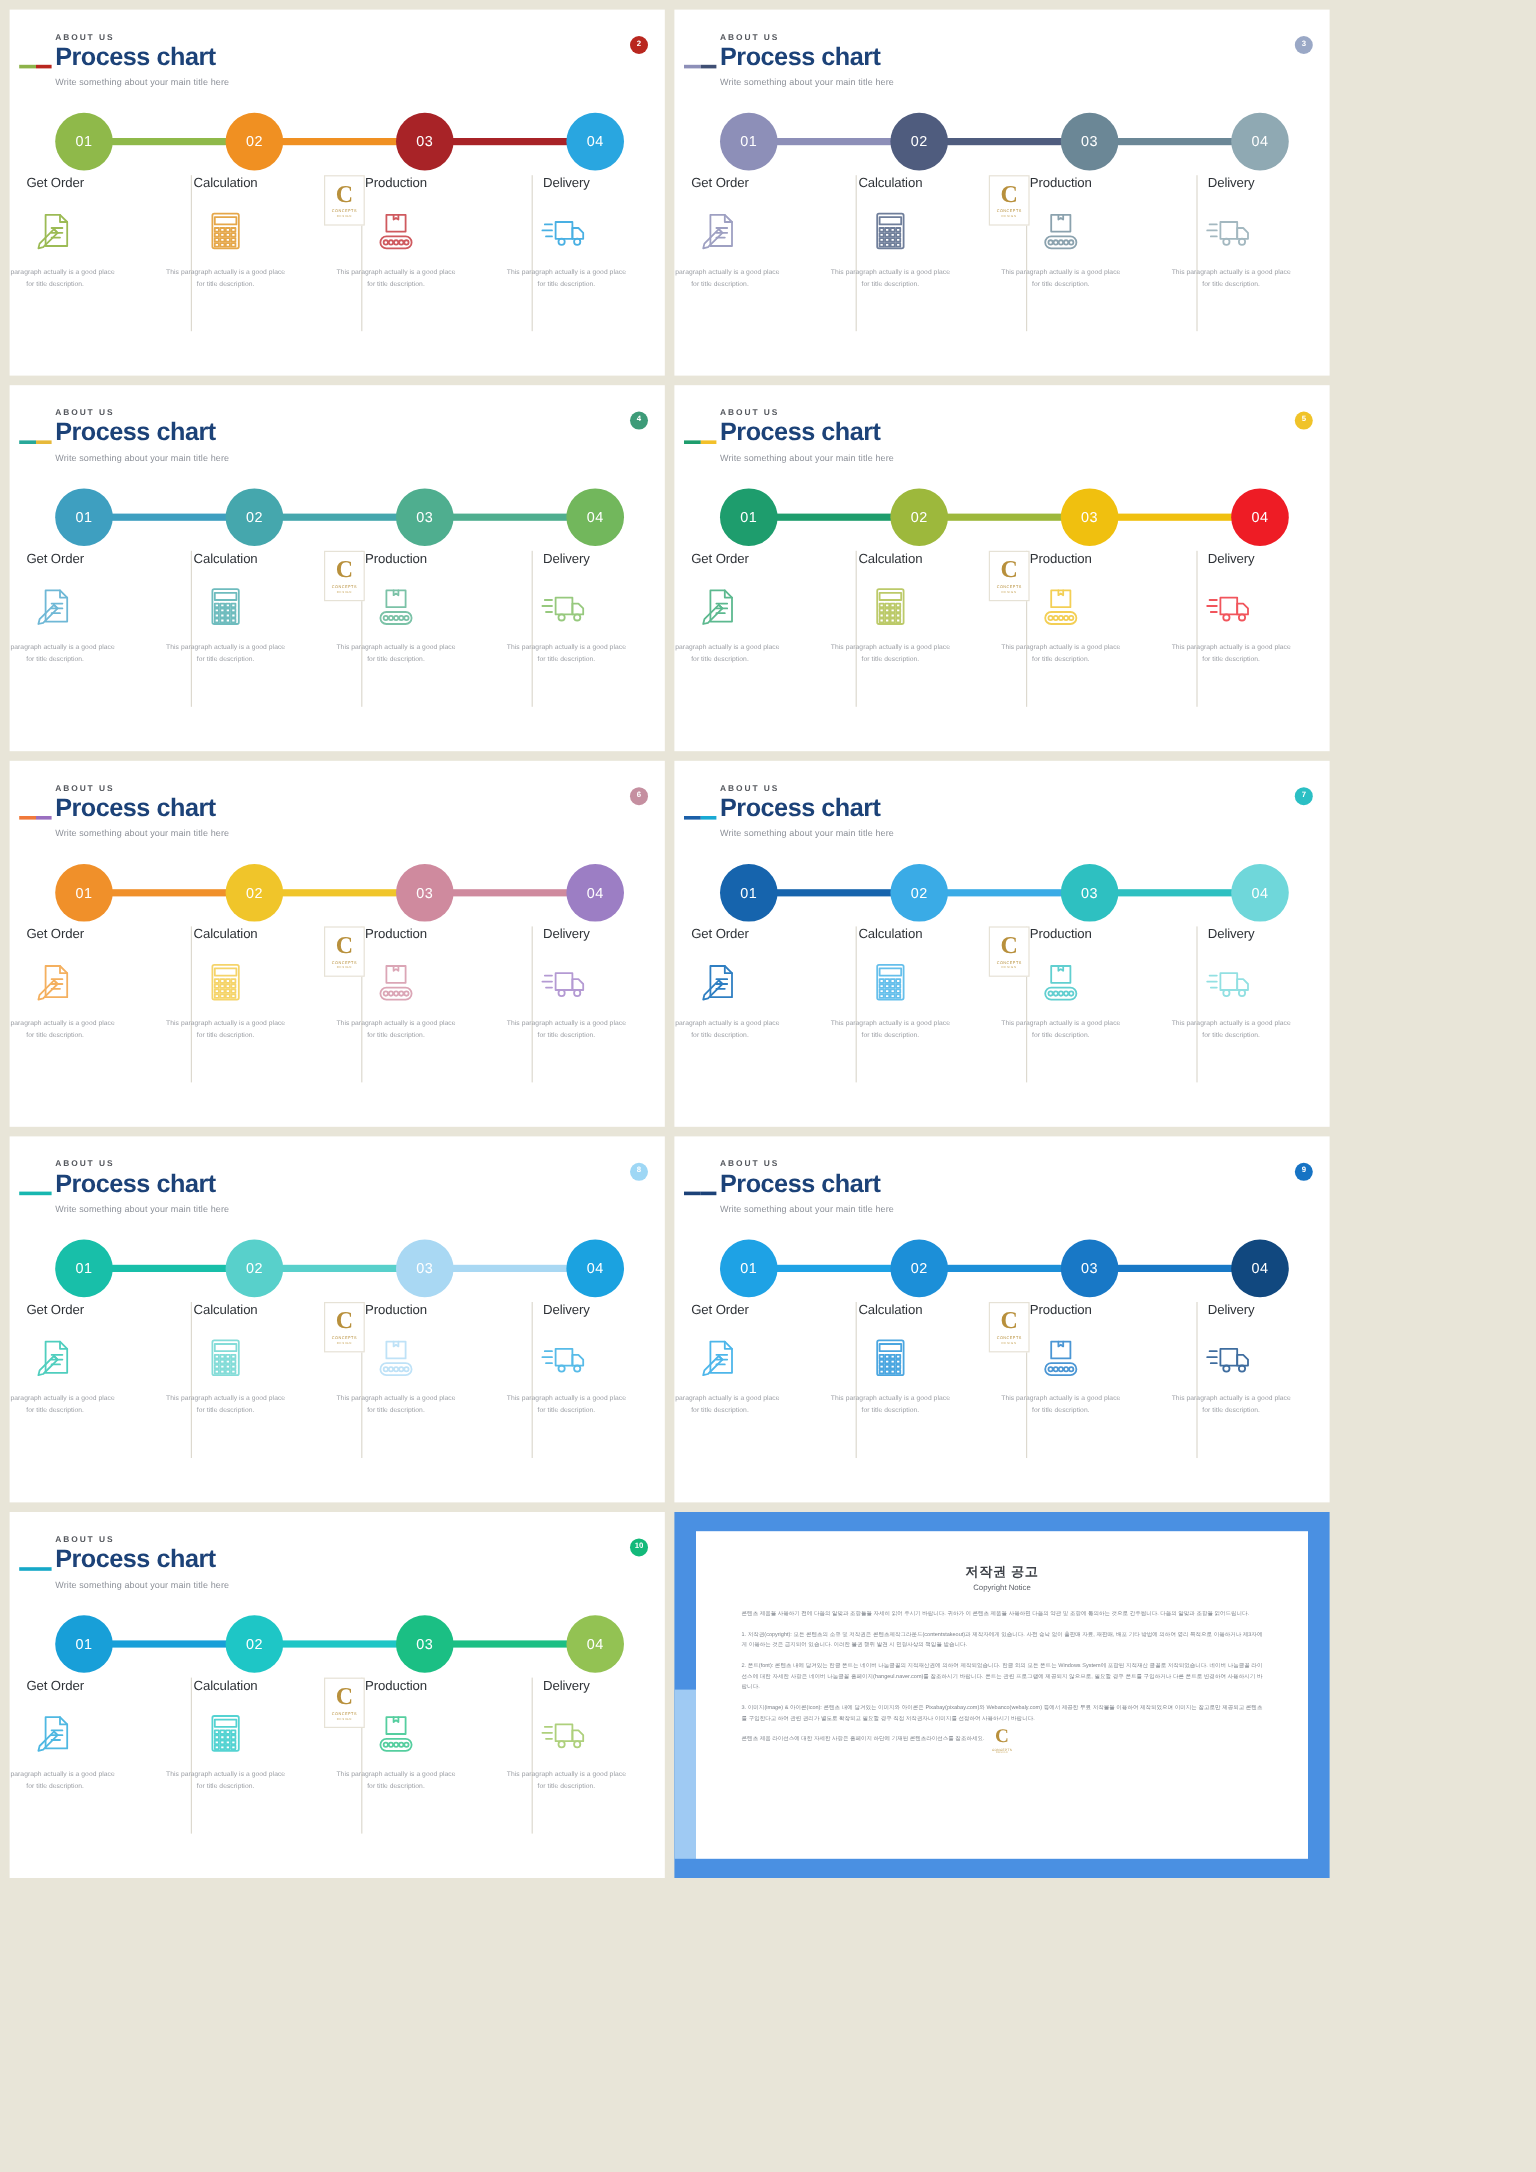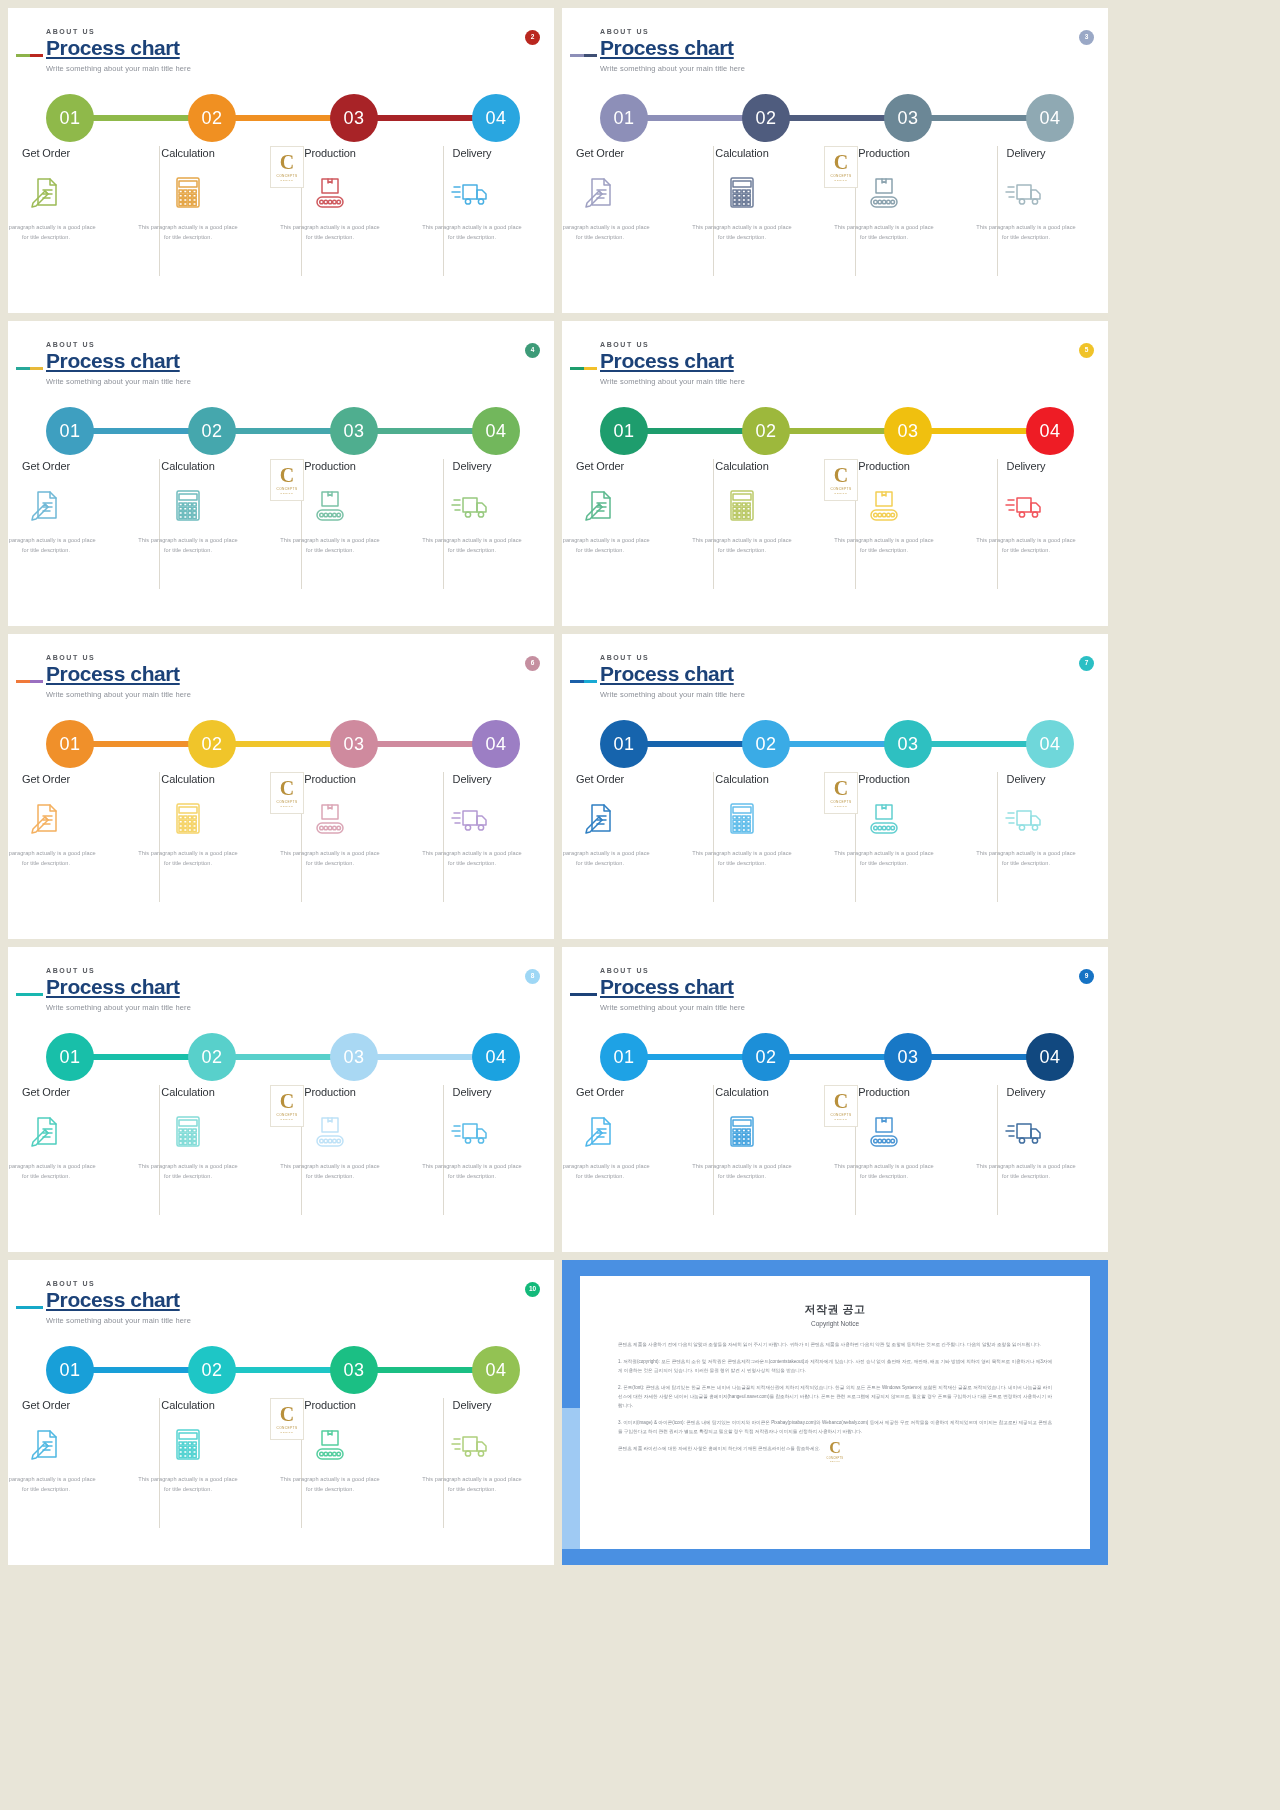--- a/index.html
+++ b/index.html
@@ -27,21 +27,21 @@
     overflow:hidden;
   }
   
   .hdr { position:absolute; left:38px; top:20px; }
   .kicker {
     font-size:7px; font-weight:700; letter-spacing:1.6px;
     color:#55585e;
   }
   .maintitle {
     font-size:21px; font-weight:700; letter-spacing:-0.4px;
-    color:#1c4278; margin-top:2px; line-height:1.05;text-decoration:underline;
+    color:#1c4278; margin-top:2px; line-height:1.05;
   }
   .subtitle {
     font-size:7.5px; color:#8d9199; margin-top:5px; letter-spacing:.1px;
   }
   .rule {
     position:absolute; left:8px; top:46px;
     width:27px; height:3px; display:flex;
   }
   .rule i { display:block; flex:1 1 0; height:3px; }
   .badge {
@@ -50,21 +50,21 @@
     color:#fff; font-size:6.5px; font-weight:700;
     display:flex; align-items:center; justify-content:center;
     line-height:1;
   }
   
   .flow { position:absolute; left:38px; top:86px; width:470px; height:48px; }
   .track { position:absolute; left:0; top:0; width:470px; height:48px; }
   .node {
     position:absolute; top:0; width:48px; height:48px; border-radius:50%;
     display:flex; align-items:center; justify-content:center;
-    color:#fff; font-size:18px; font-weight:400; letter-spacing:.4px;
+    color:#fff; font-size:12px; font-weight:400; letter-spacing:.4px;
   }
   .arrow { position:absolute; top:21px; height:6px; }
   .arrow .bar { position:absolute; left:0; top:0; height:6px; width:100%; }
   .arrow .head {
     position:absolute; right:-1px; top:-4px;
     width:0; height:0;
     border-top:7px solid transparent;
     border-bottom:7px solid transparent;
   }
   

